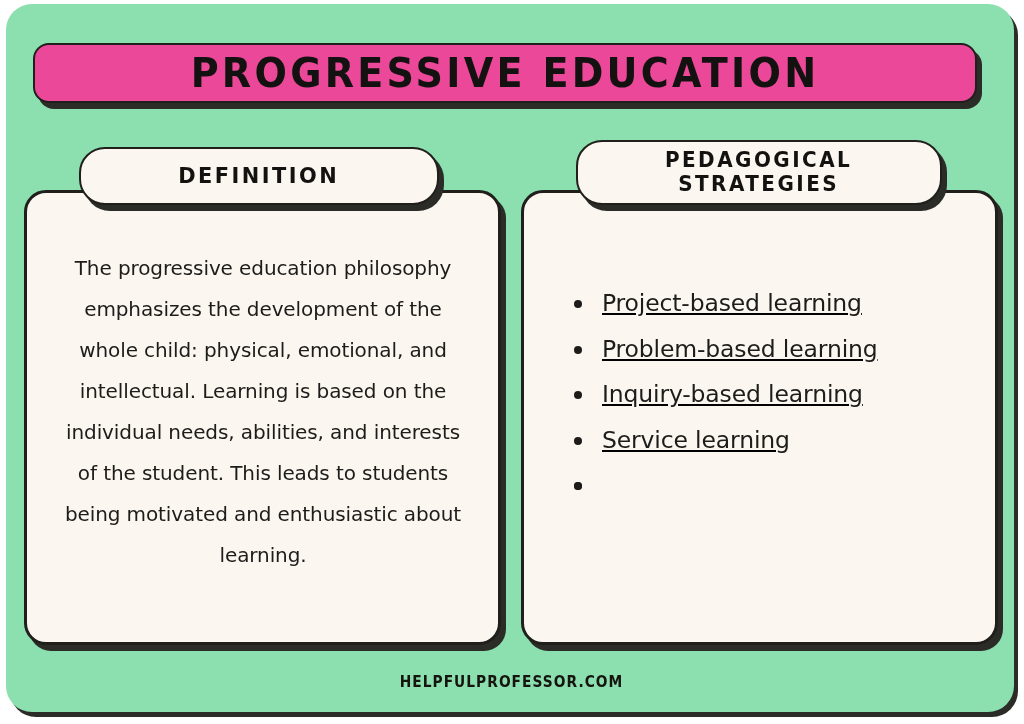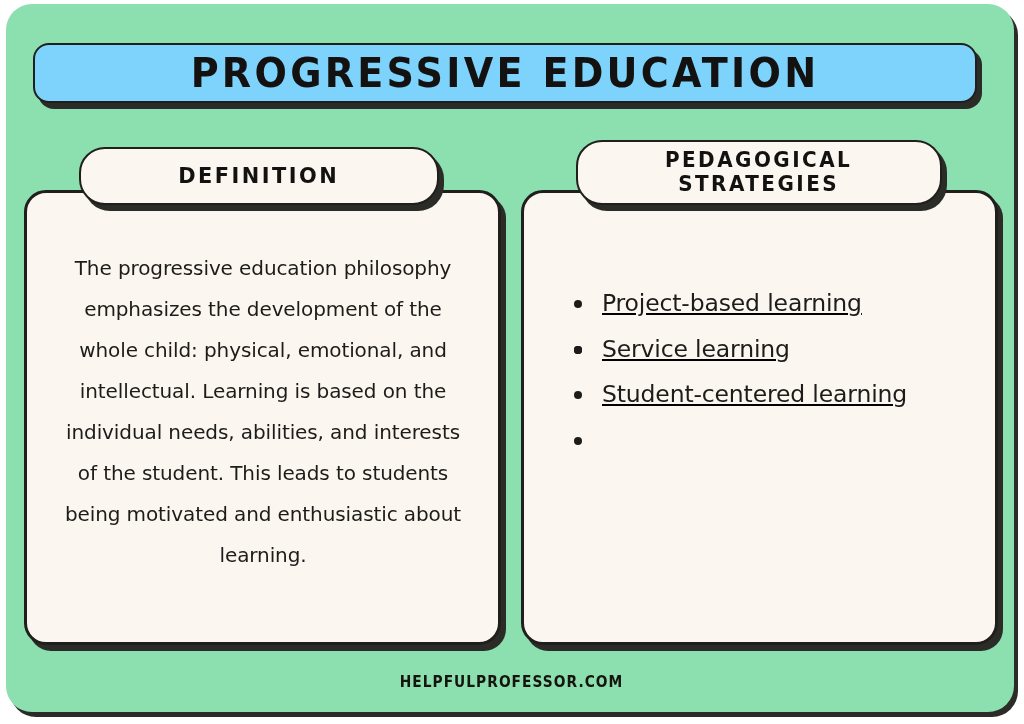--- a/index.html
+++ b/index.html
@@ -34,21 +34,21 @@
     box-shadow: 4px 5px 0 0 #2b2b28;
   }
 
   
   .title-pill {
     position: absolute;
     left: 33px;
     top: 43px;
     width: 944px;
     height: 60px;
-    background: #7dd3fc;
+    background: #ec4899;
     border: 2.5px solid #201F1C;
     border-radius: 16px;
     box-sizing: border-box;
     box-shadow: 5px 6px 0 0 #2b2b28;
     display: flex;
     align-items: center;
     justify-content: center;
   }
   .title-text {
     font-family: "DejaVu Sans", sans-serif;
@@ -217,31 +217,32 @@
       </span>
     </div>
 
     <ul class="bullet-list">
       <li class="bullet-item">
         <span class="bullet-dot"></span>
         <span>Project-based learning</span>
       </li>
       <li class="bullet-item">
         <span class="bullet-dot"></span>
-      </li>
-      <li class="bullet-item">
-        <span class="bullet-dot"></span>
+        <span>Problem-based learning</span>
+      </li>
+      <li class="bullet-item">
+        <span class="bullet-dot"></span>
+        <span>Inquiry-based learning</span>
       </li>
       <li class="bullet-item">
         <span class="bullet-dot"></span>
         <span>Service learning</span>
       </li>
       <li class="bullet-item">
         <span class="bullet-dot"></span>
-        <span>Student-centered learning</span>
       </li>
       <li class="bullet-item">
         <span class="bullet-dot"></span>
       </li>
     </ul>
 
   </div>
 
   <div class="footer">
     <span class="footer-text">HELPFULPROFESSOR.COM</span>

